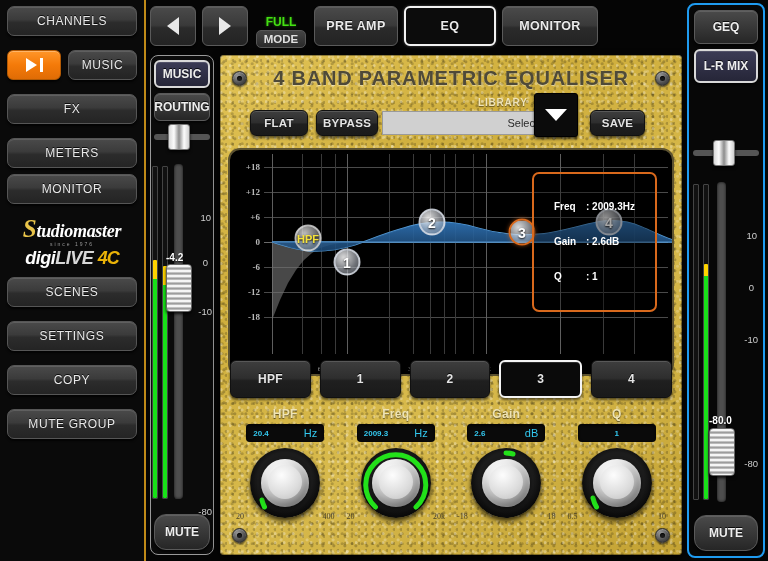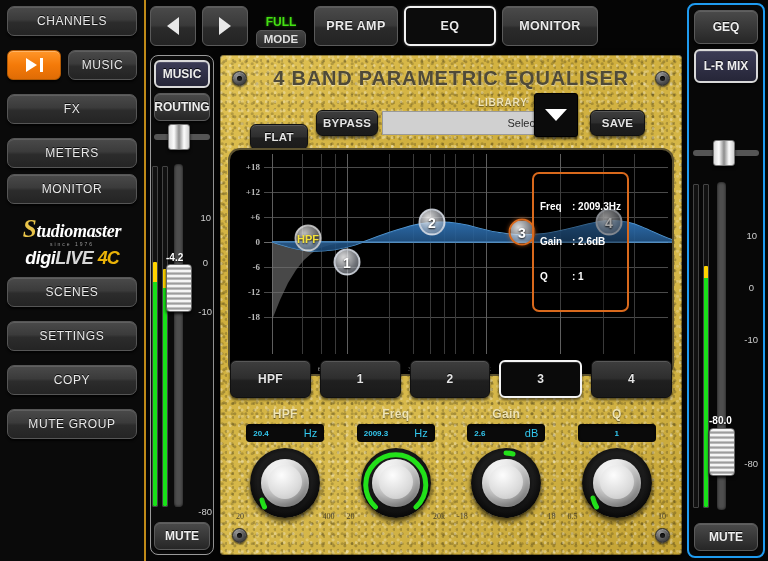--- a/index.html
+++ b/index.html
@@ -148,21 +148,21 @@
     background: linear-gradient(90deg,#d9d9d9,#fcfcfc 25%,#8c8c8c 50%,#fcfcfc 75%,#d0d0d0);
     border: 1px solid #777; box-shadow: 0 2px 3px rgba(0,0,0,.8);
   }
   .pan-track { position: absolute; height: 6px; background: #555; border-radius: 3px; }
   .fader-value {
     position: absolute; color: #fff; font-size: 10px; font-weight: bold;
     text-shadow: 0 1px 2px #000; white-space: nowrap;
   }
   .scale-label { position: absolute; color: #cfcfcf; font-size: 9.5px; }
   .mute-btn {
-    width: 56px; height: 28px; border-radius: 6px; margin-top: 3px;
+    width: 56px; height: 36px; border-radius: 12px; margin-top: 3px;
     background: linear-gradient(180deg,#4a4a4a,#262626); border: 1px solid #5a5a5a;
     display: flex; align-items: center; justify-content: center;
     font-size: 12px; font-weight: bold; color: #eee;
     text-shadow: 0 -1px 0 rgba(0,0,0,.8);
     box-shadow: 0 2px 2px rgba(0,0,0,.6), inset 0 1px 0 rgba(255,255,255,.12);
     user-select: none;
   }
 
   
   .eqpanel {
@@ -256,21 +256,21 @@
     transform: translate(-50%,-50%); user-select: none;
   }
   .band-node.sel { border-color: #d9691c; box-shadow: 0 0 4px rgba(217,105,28,.6); }
   .band-node.hpf {
     color: #f5e23a; font-size: 11px;
     background: radial-gradient(circle at 35% 30%, rgba(235,235,235,.8), rgba(150,150,150,.55) 70%);
     border-color: rgba(225,225,225,.7);
   }
   .infobox {
     position: absolute; border: 2px solid #d9691c; border-radius: 7px;
-    padding: 3px 6px; background: rgba(0,0,0,.35);
+    padding: 3px 20px; background: rgba(0,0,0,.35);
     color: #fff; font-size: 10px; line-height: 1.18; font-weight: bold;
     white-space: pre;
   }
   .infobox span { display: block; }
   .infobox .k { display: inline-block; width: 32px; }
 
   
   .bandrow {
     position: absolute; left: 10px; top: 305px; width: 442px; height: 38px;
     display: flex; gap: 9px;
@@ -422,21 +422,21 @@
   </div>
 
   <div class="eqpanel">
     <div class="screw" style="left:12px; top:16px;"></div>
     <div class="screw" style="right:12px; top:16px;"></div>
     <div class="screw" style="left:12px; bottom:12px;"></div>
     <div class="screw" style="right:12px; bottom:12px;"></div>
 
     <div class="eq-title">4 BAND PARAMETRIC EQUALISER</div>
 
-    <div class="gbtn" style="position:absolute; left:30px; top:69px; width:58px; height:26px;">FLAT</div>
+    <div class="gbtn" style="position:absolute; left:30px; top:55px; width:58px; height:26px;">FLAT</div>
     <div class="gbtn" style="position:absolute; left:96px; top:55px; width:62px; height:26px;">BYPASS</div>
     <div class="library-label" style="left:258px; top:42px;">LIBRARY</div>
     <div class="library-field" style="left:162px; top:56px; width:165px; height:24px;">Select</div>
     <div class="lib-drop" style="left:314px; top:38px; width:44px; height:44px;">
       <span class="dtri"></span>
     </div>
     <div class="gbtn" style="position:absolute; left:370px; top:55px; width:55px; height:26px;">SAVE</div>
 
     <div class="graph-frame">
       <div class="graph-inner">

